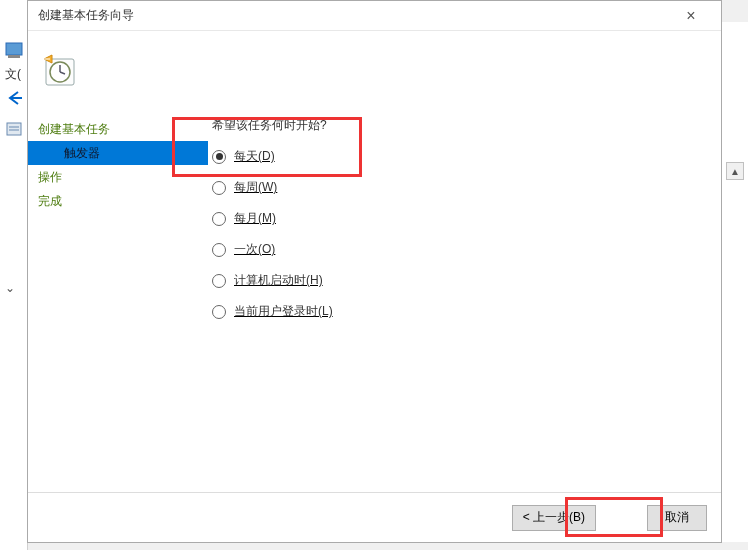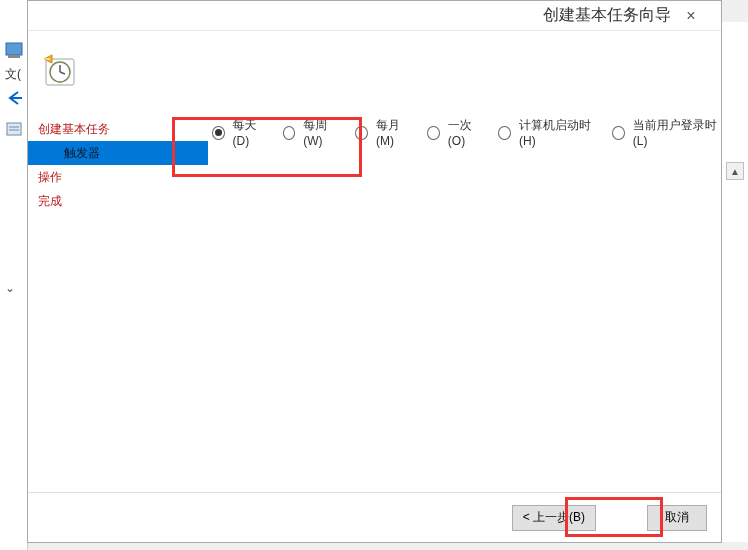--- a/index.html
+++ b/index.html
@@ -10,35 +10,35 @@
     .bg-text1 { position: absolute; left: 5px; top: 66px; font-size: 12px; color: #333; }
     .bg-arrow { position: absolute; left: 4px; top: 88px; width: 20px; height: 20px; }
     .bg-icon2 { position: absolute; left: 5px; top: 120px; width: 18px; height: 18px; }
     .bg-chevron-down { position: absolute; left: 5px; top: 281px; font-size: 12px; color: #555; }
 
     .bg-right { position: absolute; right: 0; top: 22px; width: 28px; height: 520px; background: #fff; border-left: 1px solid #d0d0d0; z-index: 1; }
     .bg-scroll-up { position: absolute; right: 4px; top: 140px; width: 18px; height: 18px; background: #f0f0f0; border: 1px solid #c0c0c0; display: flex; align-items: center; justify-content: center; font-size: 10px; color: #555; }
 
     .dialog { position: absolute; left: 27px; top: 0; width: 695px; height: 543px; background: #fff; border: 1px solid #aaa; z-index: 10; display: flex; flex-direction: column; }
     .titlebar { height: 30px; display: flex; align-items: center; padding: 0 10px; border-bottom: 1px solid #e8e8e8; }
-    .titlebar-text { font-size: 16px; color: #333; flex: 1; text-align: right; }
+    .titlebar-text { font-size: 12px; color: #333; flex: 1; }
     .titlebar-close { width: 40px; height: 28px; display: flex; align-items: center; justify-content: center; font-size: 16px; color: #555; cursor: pointer; }
 
     .header-area { height: 80px; display: flex; align-items: center; padding-left: 14px; gap: 14px; }
     .header-icon { width: 36px; height: 36px; position: relative; }
     .header-title { font-size: 16px; color: #1a3e6e; }
 
     .body-area { flex: 1; display: flex; }
     .wizard-nav { width: 180px; padding-top: 6px; }
-    .nav-item { height: 24px; line-height: 24px; padding-left: 10px; font-size: 12px; color: #b91c1c; cursor: pointer; }
+    .nav-item { height: 24px; line-height: 24px; padding-left: 10px; font-size: 12px; color: #4d7c0f; cursor: pointer; }
     .nav-item.selected { background: #0078d7; color: #0f172a; padding-left: 36px; }
 
     .wizard-content { flex: 1; padding-top: 6px; padding-left: 0; position: relative; }
     .question-text { font-size: 12px; color: #333; margin-bottom: 14px; padding-left: 4px; }
-    .radio-list { display: flex; flex-direction: row; gap: 14px; padding-left: 4px; }
+    .radio-list { display: flex; flex-direction: column; gap: 14px; padding-left: 4px; text-decoration: underline; }
     .radio-row { display: flex; align-items: center; gap: 8px; font-size: 12px; color: #333; cursor: pointer; }
     .radio-btn { width: 14px; height: 14px; border-radius: 50%; border: 1px solid #666; display: flex; align-items: center; justify-content: center; background: #fff; }
     .radio-btn.checked::after { content: ""; width: 7px; height: 7px; border-radius: 50%; background: #333; }
 
     .highlight-box-1 { position: absolute; border: 3px solid #e33; pointer-events: none; left: 172px; top: 117px; width: 190px; height: 60px; z-index: 20; }
     .highlight-box-2 { position: absolute; border: 3px solid #e33; pointer-events: none; left: 565px; top: 497px; width: 98px; height: 40px; z-index: 20; }
 
     .footer { height: 50px; border-top: 1px solid #ddd; display: flex; align-items: center; justify-content: flex-end; padding-right: 14px; gap: 8px; }
     .btn { height: 26px; min-width: 84px; padding: 0 10px; font-size: 12px; background: #e1e1e1; border: 1px solid #adadad; cursor: pointer; display: flex; align-items: center; justify-content: center; margin-left: 43px; }
     .btn.default { border: 1px solid #0078d7; }
@@ -95,20 +95,21 @@
   </div>
 
   <div class="body-area">
     <div class="wizard-nav" id="nav-list">
         <div class="nav-item">创建基本任务</div>
         <div class="nav-item selected">触发器</div>
         <div class="nav-item">操作</div>
         <div class="nav-item">完成</div>
       </div>
     <div class="wizard-content">
+      <div class="question-text">希望该任务何时开始?</div>
       <div class="radio-list" id="radio-list">
           <div class="radio-row">
             <span class="radio-btn checked"></span>
             <span>每天(D)</span>
           </div>
           <div class="radio-row">
             <span class="radio-btn"></span>
             <span>每周(W)</span>
           </div>
           <div class="radio-row">

